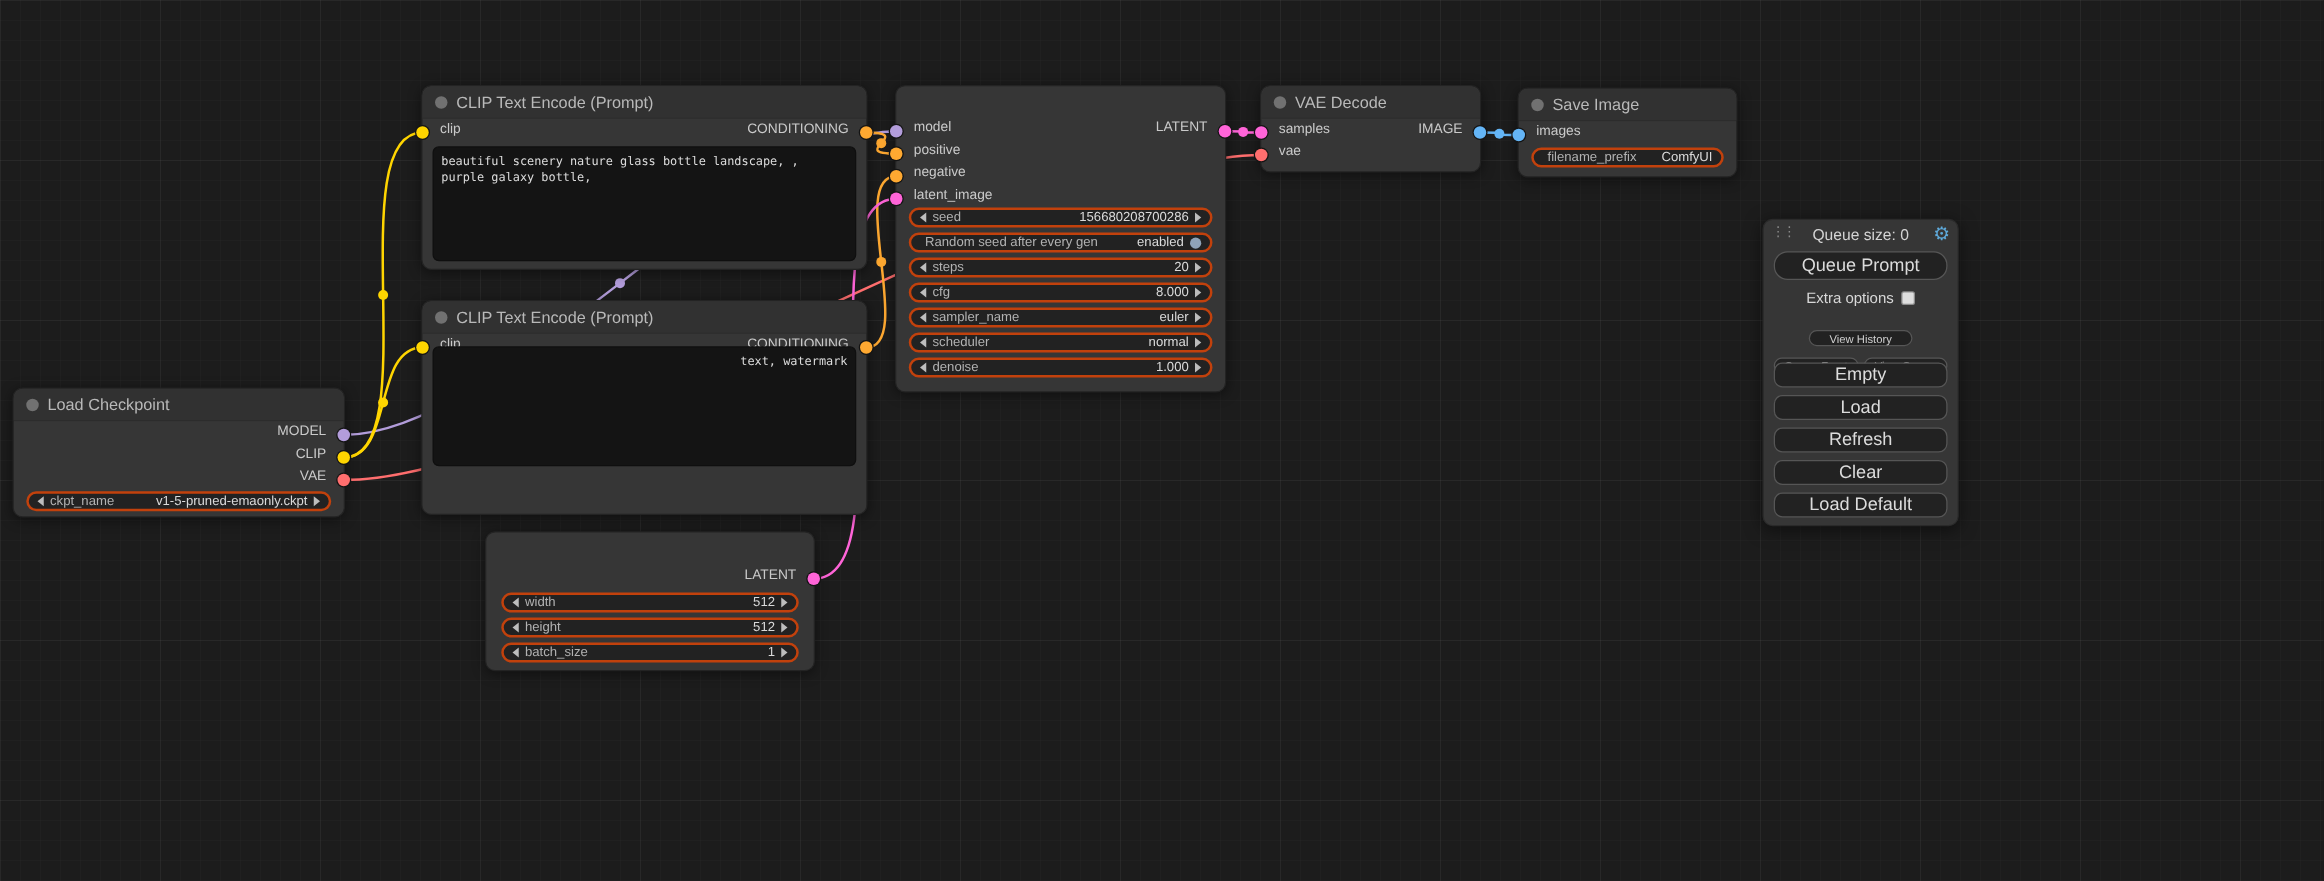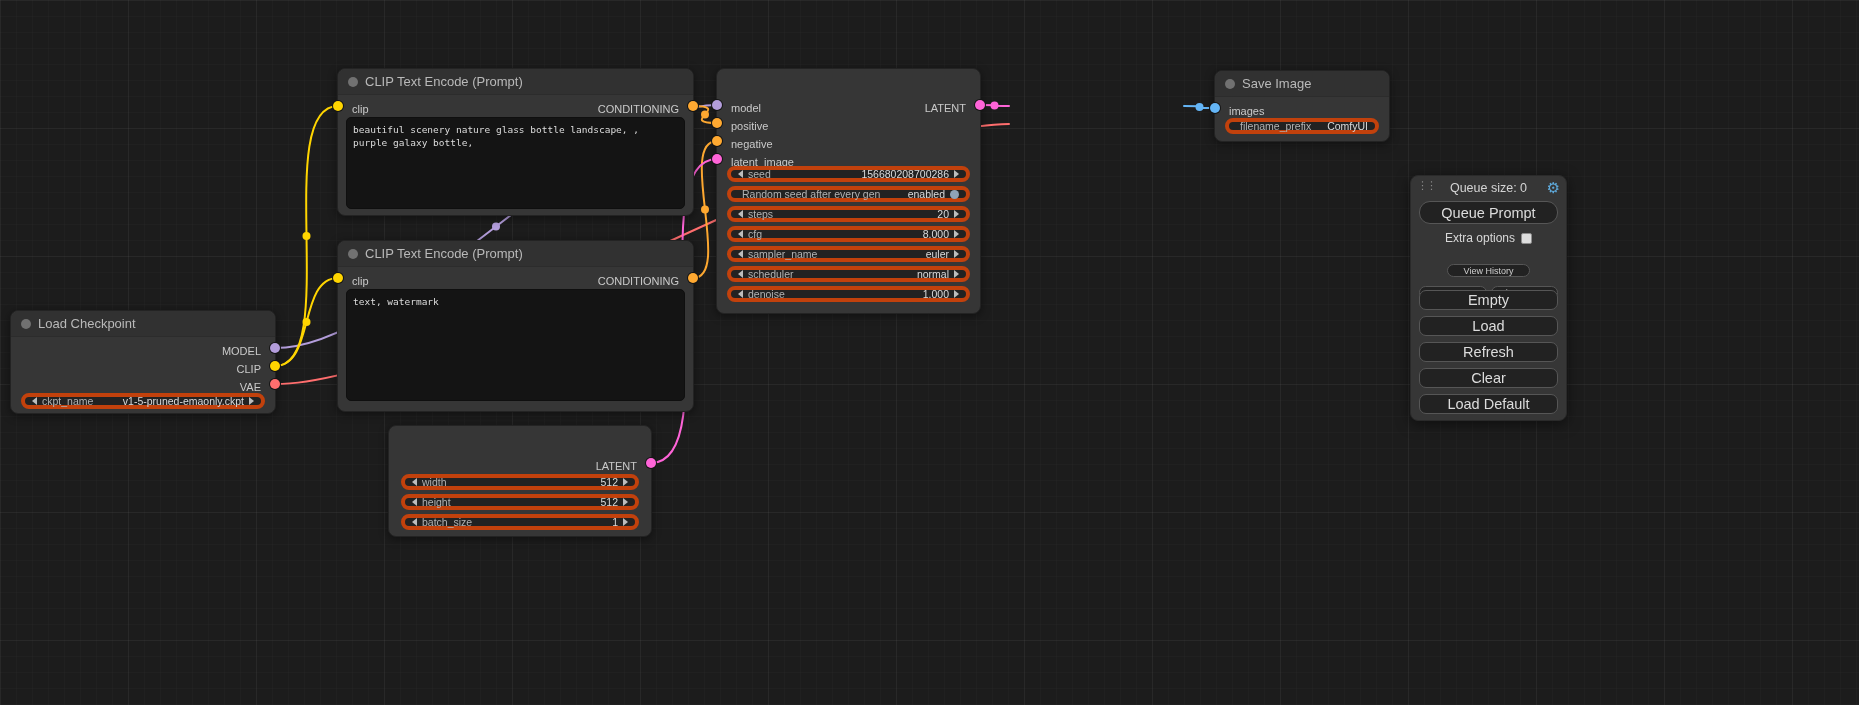--- a/index.html
+++ b/index.html
@@ -36,37 +36,37 @@
     align-items: center;
     gap: 7px;
     padding: 0 10px;
     background: #313131;
     border-radius: 8px 8px 0 0;
     border-bottom: 1px solid #2c2c2c;
   }
   .ndot { width: 10px; height: 10px; border-radius: 50%; background: #717171; flex: none; }
   .ntext { font-size: 13px; color: #b9b9b9; white-space: nowrap; }
 
-  .prow { position: absolute; height: 18px; display: flex; align-items: flex-end; gap: 24px; }
+  .prow { position: absolute; height: 18px; display: flex; align-items: flex-start; gap: 24px; }
   .prow .plabel { font-size: 11px; color: #cacaca; white-space: nowrap; }
   .prow.in  { left: 0; padding-left: 14px; justify-content: flex-start; }
   .prow.out { right: 0; padding-right: 14px; justify-content: flex-end; }
   .prow.duo { left: 0; right: 0; padding: 0 14px; justify-content: space-between; }
   .pdot {
     position: absolute; width: 10px; height: 10px; border-radius: 50%; top: 4px;
     box-shadow: 0 0 0 1px #141414; cursor: crosshair;
   }
   .pdot.in { left: -5px; }
   .pdot.out { right: -5px; }
 
   .widget {
     position: absolute;
     height: 16px;
     background: #222222;
-    border: 4px solid #c2410c;
+    border: 2px solid #c2410c;
     border-radius: 9px;
     display: flex;
     align-items: center;
     gap: 5px;
     padding: 0 7px;
     font-size: 10.5px;
     color: #c0c0c0;
     cursor: pointer;
   }
   .widget .wlabel { color: #b2b2b2; white-space: nowrap; }
@@ -223,21 +223,21 @@
     <div class="ntitle">
       <span class="ndot"></span>
       <span class="ntext">CLIP Text Encode (Prompt)</span>
     </div>
     <div class="prow duo" style="top:28px">
       <span class="plabel">clip</span>
       <span class="plabel">CONDITIONING</span>
       <span class="pdot in" style="background: rgb(255, 213, 0);"></span>
       <span class="pdot out" style="background: rgb(255, 169, 49);"></span>
     </div>
-    <textarea class="prompt-text" style="top: 48px; height: 112px;">text, watermark</textarea>
+    <textarea class="prompt-text" style="top: 36px; height: 96px; text-align: right;">text, watermark</textarea>
   </div>
 
   <div class="node" style="left:388px;top:425px;width:264px;height:112px">
     <div class="prow out" style="top:28px">
       <span class="plabel">LATENT</span>
       <span class="pdot out" style="background: rgb(255, 100, 216);"></span>
     </div>
     <div class="widget" style="left:12px;right:12px;top:48px">
       <span class="warrow left"></span>
       <span class="wlabel">width</span>
@@ -316,20 +316,38 @@
       <span class="warrow right"></span>
     </div>
     <div class="widget" style="left:10px;right:10px;top:217px">
       <span class="warrow left"></span>
       <span class="wlabel">denoise</span>
       <span class="wvalue">1.000</span>
       <span class="warrow right"></span>
     </div>
   </div>
 
+  <div class="node" style="left:1008px;top:68px;width:177px;height:70px">
+    <div class="ntitle">
+      <span class="ndot"></span>
+      <span class="ntext">VAE Decode</span>
+    </div>
+    <div class="prow in" style="top:28px;width:55%">
+      <span class="plabel">samples</span>
+      <span class="pdot in" style="background: rgb(255, 100, 216);"></span>
+    </div>
+    <div class="prow out" style="top:28px;width:45%">
+      <span class="plabel">IMAGE</span>
+      <span class="pdot out" style="background: rgb(100, 181, 246);"></span>
+    </div>
+    <div class="prow in" style="top:46px;width:55%">
+      <span class="plabel">vae</span>
+      <span class="pdot in" style="background: rgb(255, 110, 110);"></span>
+    </div>
+  </div>
 
   <div class="node" style="left:1214px;top:70px;width:176px;height:72px">
     <div class="ntitle">
       <span class="ndot"></span>
       <span class="ntext">Save Image</span>
     </div>
     <div class="prow in" style="top:28px;width:70%">
       <span class="plabel">images</span>
       <span class="pdot in" style="background: rgb(100, 181, 246);"></span>
     </div>

